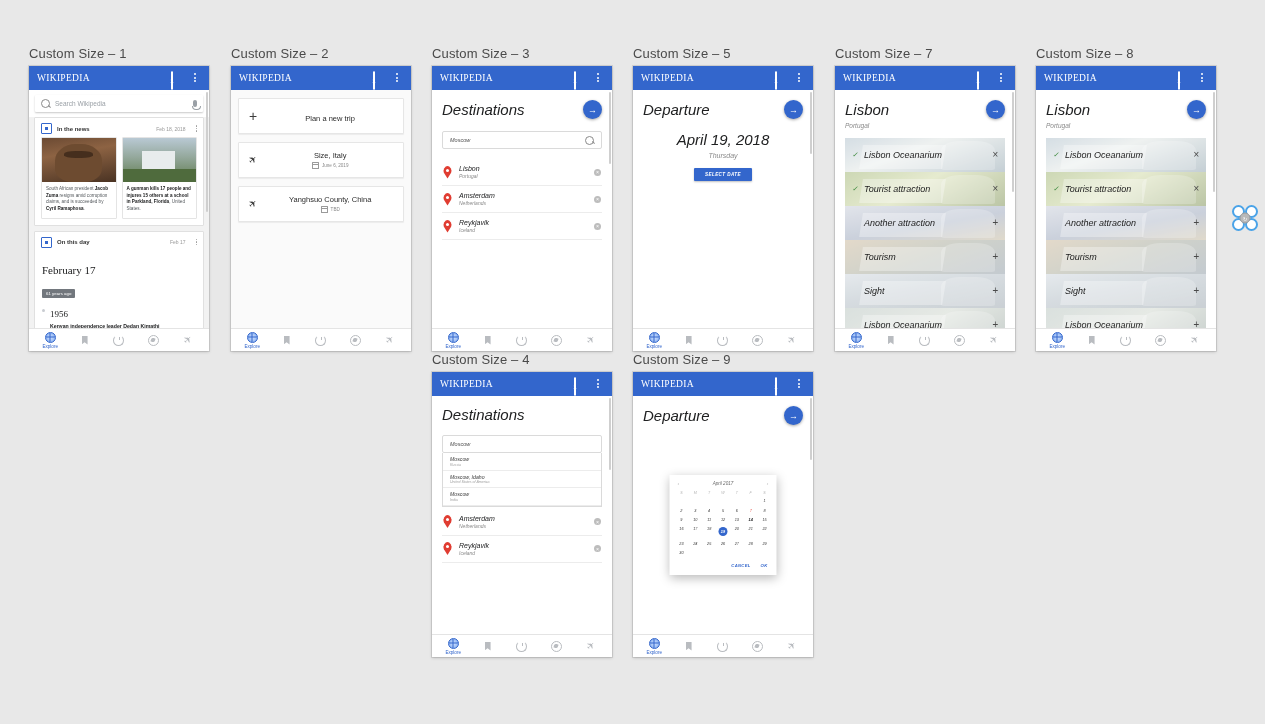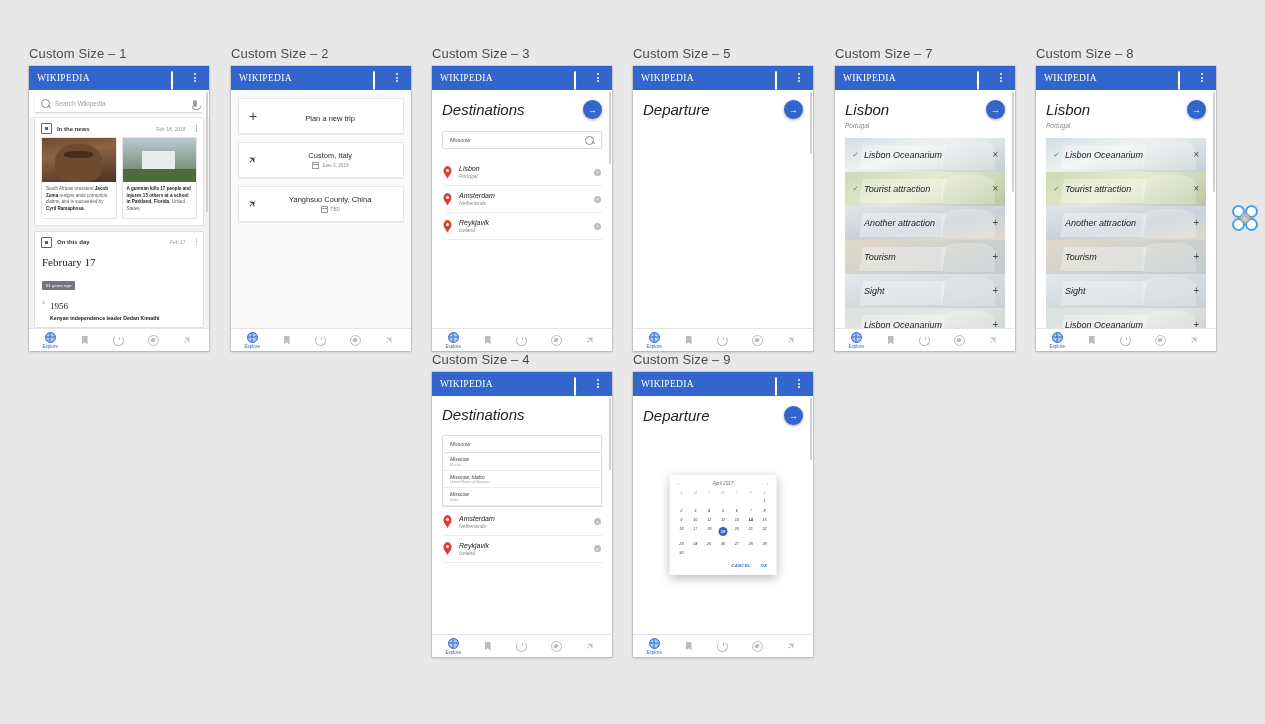--- a/index.html
+++ b/index.html
@@ -81,21 +81,21 @@
   .thumb-a{background:linear-gradient(170deg,#6b4a33 0%,#8d6343 35%,#4a3323 100%);}
   .thumb-a:before{content:"";position:absolute;left:18%;top:14%;width:64%;height:86%;border-radius:44% 44% 36% 36%;background:#6d4b30;}
   .thumb-a:after{content:"";position:absolute;left:30%;top:30%;width:40%;height:16%;background:rgba(20,12,6,.45);border-radius:40%;}
   .thumb-b{background:linear-gradient(180deg,#b9c9d4 0%,#93a79a 45%,#5e7a4d 100%);}
   .thumb-b:before{content:"";position:absolute;left:26%;top:30%;width:46%;height:42%;background:#e8eced;}
   .thumb-b:after{content:"";position:absolute;left:0;bottom:0;width:100%;height:30%;background:#4f6b3d;}
   .news-txt{font-size:4.6px;line-height:1.45;color:#54595d;padding:4px 4px 5px;}
   .news-txt b{color:#202122;}
 
   .otd-body{padding:2px 7px 6px;}
-  .otd-h{font-family:"Liberation Serif", serif;font-size:11px;color:#202122;margin:3px 0 5px;}
+  .otd-h{font-family:"Liberation Serif", serif;font-size:11px;color:#202122;margin:11px 0 5px;}
   .otd-badge{
     display:inline-block;background:#72777d;color:#fff;font-size:4.4px;
     padding:2px 4px;border-radius:1px;margin-bottom:5px;
   }
   .otd-year{display:flex;gap:5px;align-items:flex-start;}
   .otd-bullet{width:3px;height:3px;border-radius:50%;background:#c8ccd1;margin-top:6px;flex:0 0 auto;}
   .otd-yr{font-family:"Liberation Serif", serif;font-size:9px;color:#202122;}
   .otd-line{font-size:5.2px;color:#202122;font-weight:bold;margin-top:2px;line-height:1.3;}
 
   
@@ -374,21 +374,21 @@
       </div>
 
       <div class="trips">
         <div class="trip-card">
           <span class="plus">+</span>
           <span class="trip-body"><span class="trip-name">Plan a new trip</span></span>
         </div>
         <div class="trip-card">
           <span class="trip-plane">✈</span>
           <span class="trip-body">
-            <div class="trip-name">Custom, Italy</div>
+            <div class="trip-name">Size, Italy</div>
             <div class="trip-date">
                 <span class="cal-ic"></span>
                 <span>June 6, 2019</span>
               </div>
           </span>
         </div>
         <div class="trip-card">
           <span class="trip-plane">✈</span>
           <span class="trip-body">
             <div class="trip-name">Yanghsuo County, China</div>
@@ -510,20 +510,25 @@
               <span></span>
               <span></span>
               <span></span>
             </span>
           </span>
       </div>
       <div class="content">
         <div class="page-head">
           <span class="page-title">Departure</span>
           <span class="fab">→</span>
+        </div>
+        <div class="dep-body">
+          <div class="dep-date">April 19, 2018</div>
+          <div class="dep-day">Thursday</div>
+          <div class="btn-primary">SELECT DATE</div>
         </div>
       </div>
       <div class="bottomnav">
         <div class="bn">
             <span class="globe"></span>
             <span class="bn-lbl">Explore</span>
           </div>
         <div class="bn">
             <span class="bkmk"></span>
           </div>

